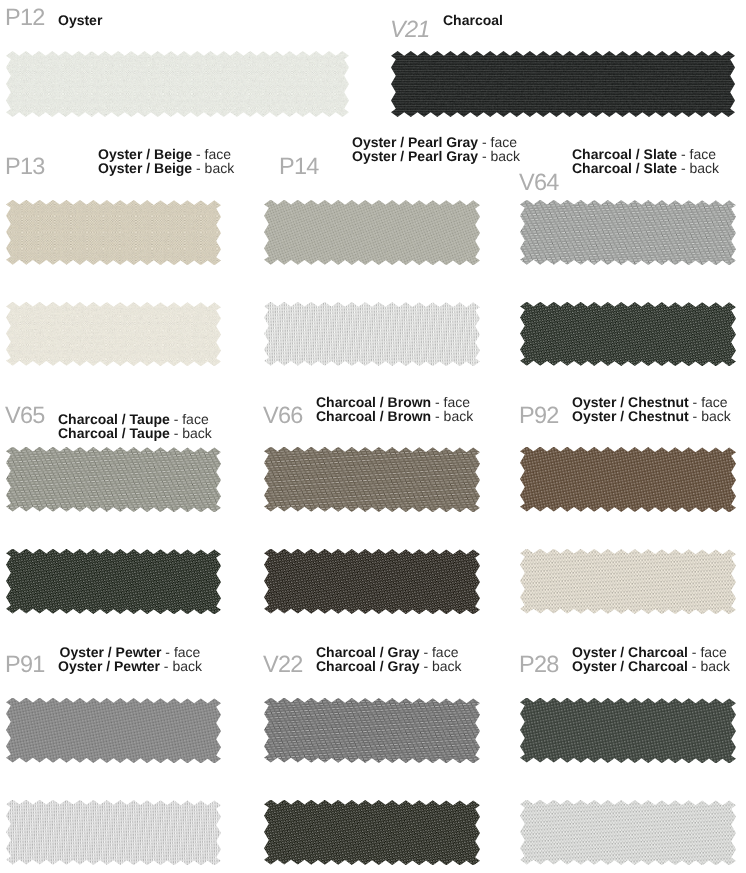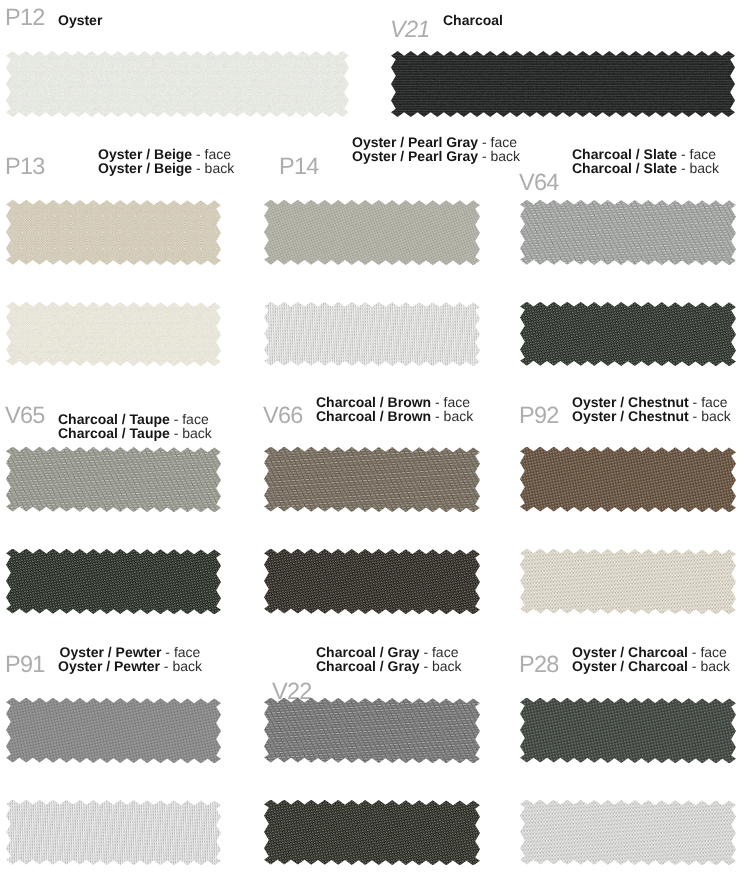--- a/index.html
+++ b/index.html
@@ -1834,21 +1834,21 @@
           </defs>
           <g clip-path="url(#c16)">
             <rect x="-3" y="-3" width="221" height="71" fill="url(#p16)"></rect>
             <rect x="-3" y="-3" width="221" height="71" filter="url(#f16)" opacity="0.26"></rect>
             <rect x="-3" y="-3" width="221" height="71" filter="url(#g16)" opacity="0.117"></rect>
           </g>
         </svg>
       </div>
 </div>
 <div class="cell" style="left:264px;width:216px;">
-  <div class="code" style="top:680px;margin-left:9px;">V22</div>
+  <div class="code" style="top:653px;">V22</div>
   <div class="names" style="top:646px;">
     <div class="nline"><span class="nm">Charcoal / Gray</span><span class="sf"><span class="dash"> - </span><span>face</span></span></div>
     <div class="nline"><span class="nm">Charcoal / Gray</span><span class="sf"><span class="dash"> - </span><span>back</span></span></div>
   </div>
   <div class="sw" style="top:698px;width:216px;height:65px;">
         <svg class="swsvg" width="216" height="65" viewBox="0 0 216 65" xmlns="http://www.w3.org/2000/svg">
           <defs>
             <pattern id="p17" width="36.8" height="20.0" patternUnits="userSpaceOnUse" patternTransform="rotate(-4)">
               <rect width="36.8" height="20.0" fill="#757575"></rect>
               <rect x="-4.60" y="0.00" width="3.70" height="1.00" fill="#b2b2b2"></rect>

